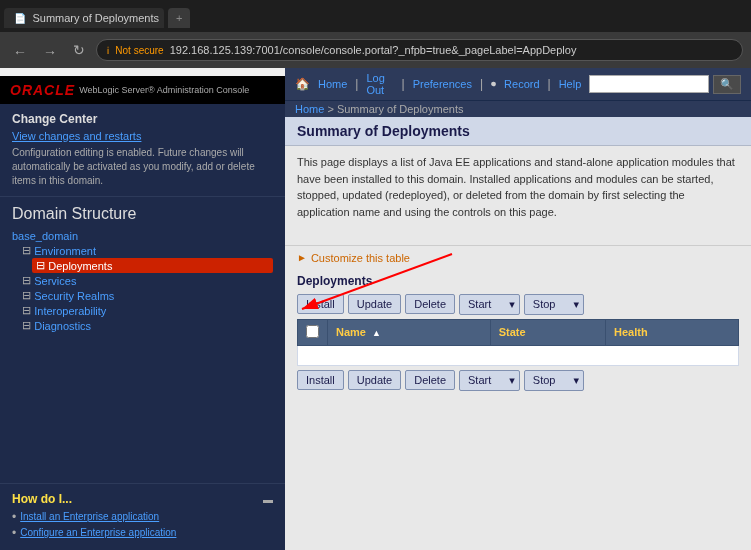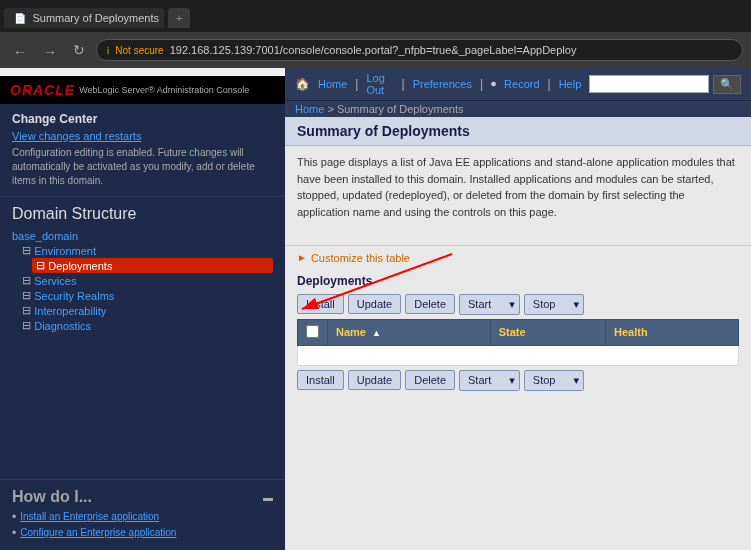--- a/index.html
+++ b/index.html
@@ -38,21 +38,21 @@
     .domain-structure { background: #1e2a4a; padding: 8px 12px; border-bottom: 1px solid #2d3a5a; flex: 1; }
     .domain-structure-title { color: #ddd; font-size: 16px; font-weight: normal; margin-bottom: 6px; }
     .tree-item { color: #4a9eff; font-size: 11px; cursor: pointer; padding: 1px 0; display: flex; align-items: center; gap: 3px; }
     .tree-item.active { background: #cc2200; color: #fff; padding: 1px 4px; border-radius: 2px; }
     .tree-item.indent1 { margin-left: 10px; }
     .tree-item.indent2 { margin-left: 20px; }
 
     
     .how-do-i { background: #1e2a4a; padding: 8px 12px; }
     .how-do-i-header { display: flex; justify-content: space-between; align-items: center; margin-bottom: 4px; }
-    .how-do-i-title { color: #a3a3a3; font-size: 16px; font-weight: bold; }
+    .how-do-i-title { color: #fde047; font-size: 12px; font-weight: bold; }
     .collapse-btn { color: #aaa; font-size: 10px; cursor: pointer; }
     .how-do-i-link { color: #4a9eff; font-size: 10px; text-decoration: underline; cursor: pointer; display: block; padding: 1px 0; }
     .bullet-item { display: flex; gap: 4px; align-items: flex-start; margin-bottom: 2px; }
     .bullet { color: #aaa; }
 
     
     .right-content { flex: 1; background: #f0f0f0; display: flex; flex-direction: column; overflow: hidden; }
 
     
     .top-toolbar { background: #2d3a5a; padding: 4px 10px; display: flex; align-items: center; gap: 8px; }

